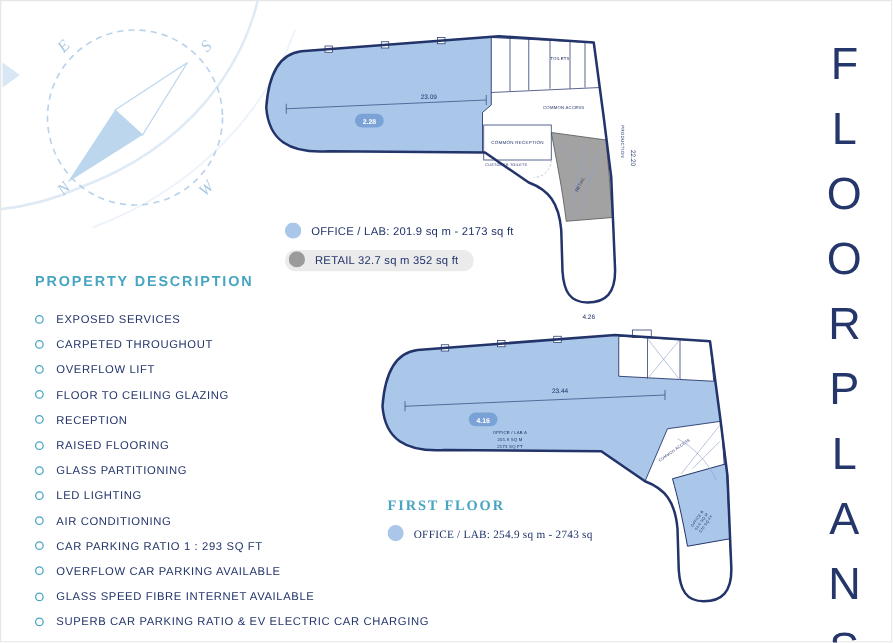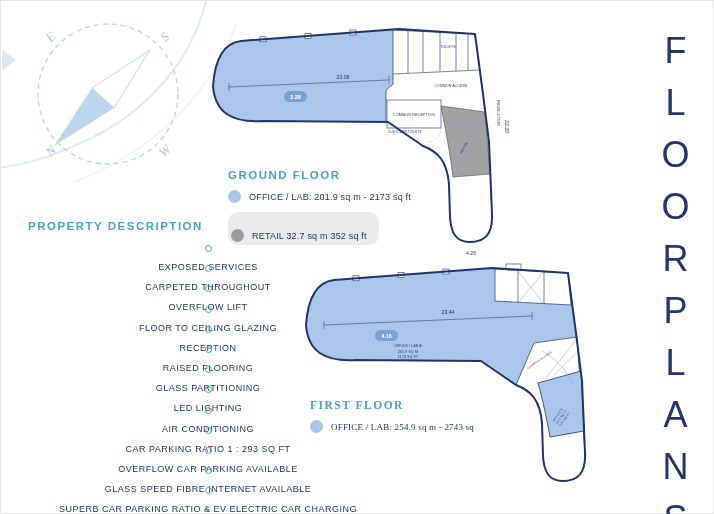--- a/index.html
+++ b/index.html
@@ -5,31 +5,31 @@
   * { margin:0; padding:0; box-sizing:border-box; }
   html,body { background:#fff; }
   body { width:714px; height:514px; font-family:"Liberation Sans",sans-serif; overflow:hidden; }
   .page { position:relative; width:714px; height:514px; background:#fff; box-shadow: inset 0 0 0 1px #e6e6e6; }
   .abs { position:absolute; }
 
   
   .property { position:absolute; left:28px; top:220px; width:360px; }
   .section-heading { font-size:11.5px; font-weight:700; letter-spacing:1.5px; color:#47a5c2; }
   .prop-list { list-style:none; margin-top:13px; }
-  .prop-item { display:flex; align-items:center; gap:10px; height:20.2px;flex-direction:column; }
+  .prop-item { display:flex; align-items:center; gap:10px; height:20.2px; }
   .bullet { width:7px; height:7px; border:1.5px solid #47a5c2; border-radius:50%; flex:none; }
   .prop-text { font-size:9px; letter-spacing:0.5px; color:#22346a; }
 
   
   .legend { position:absolute; }
   .legend-ground { left:228px; top:169px; }
   .legend-first  { left:310px; top:399px;font-family:Liberation Serif, serif; }
   .legend-row { display:flex; align-items:center; gap:8px; margin-top:9px; }
   .legend-label { font-size:9px; color:#22346a; letter-spacing:0.2px; }
-  .legend-pill { background:#ebebeb; border-radius:10px; padding:17px 12px 3px 3px; display:inline-flex; align-items:center; gap:8px; }
+  .legend-pill { background:#ebebeb; border-radius:10px; padding:1px 12px 3px 3px; display:inline-flex; align-items:center; gap:8px; }
   .swatch { display:block; }
 
   
   .vtitle { position:absolute; right:18px; top:30px; writing-mode:vertical-lr; text-orientation:upright;
             font-size:36px; letter-spacing:11px; color:#25366b; font-weight:400; }
 
   
   .blue  { fill:#aac6e9; }
   .white { fill:#ffffff; stroke:#22346a; stroke-width:0.7; }
   .gray  { fill:#a2a2a2; stroke:#5f5f5f; stroke-width:0.7; }
@@ -168,21 +168,20 @@
     <text class="rt" x="248" y="63">COMMON ACCESS</text>
     <text class="rt rt-m" x="211" y="91.5">COMMON RECEPTION</text>
     <text class="rt rt-xs" x="202" y="109">CUSTOMER TOILETS</text>
     <text class="rt" transform="translate(262 124) rotate(-62)">RETAIL</text>
     <text class="rt rt-m" transform="translate(294 76) rotate(90)" style="text-anchor:start">PRODUCTION</text>
     <text class="dt" transform="translate(302 96) rotate(90)" style="text-anchor:start">22.20</text>
     <text class="dt" x="268" y="231">4.26</text>
   </svg>
 
   <div class="legend legend-ground">
-    <h3 class="section-heading">GROUND FLOOR</h3>
     <div class="legend-row">
       <svg class="swatch" width="13" height="13">
         <circle cx="6.5" cy="6.5" r="6.5" fill="#aac6e9"></circle>
       </svg>
       <span class="legend-label">OFFICE / LAB: 201.9 sq m - 2173 sq ft</span>
     </div>
     <div class="legend-row">
       <span class="legend-pill">
         <svg class="swatch" width="13" height="13">
           <circle cx="6.5" cy="6.5" r="6.5" fill="#9b9b9b"></circle>

